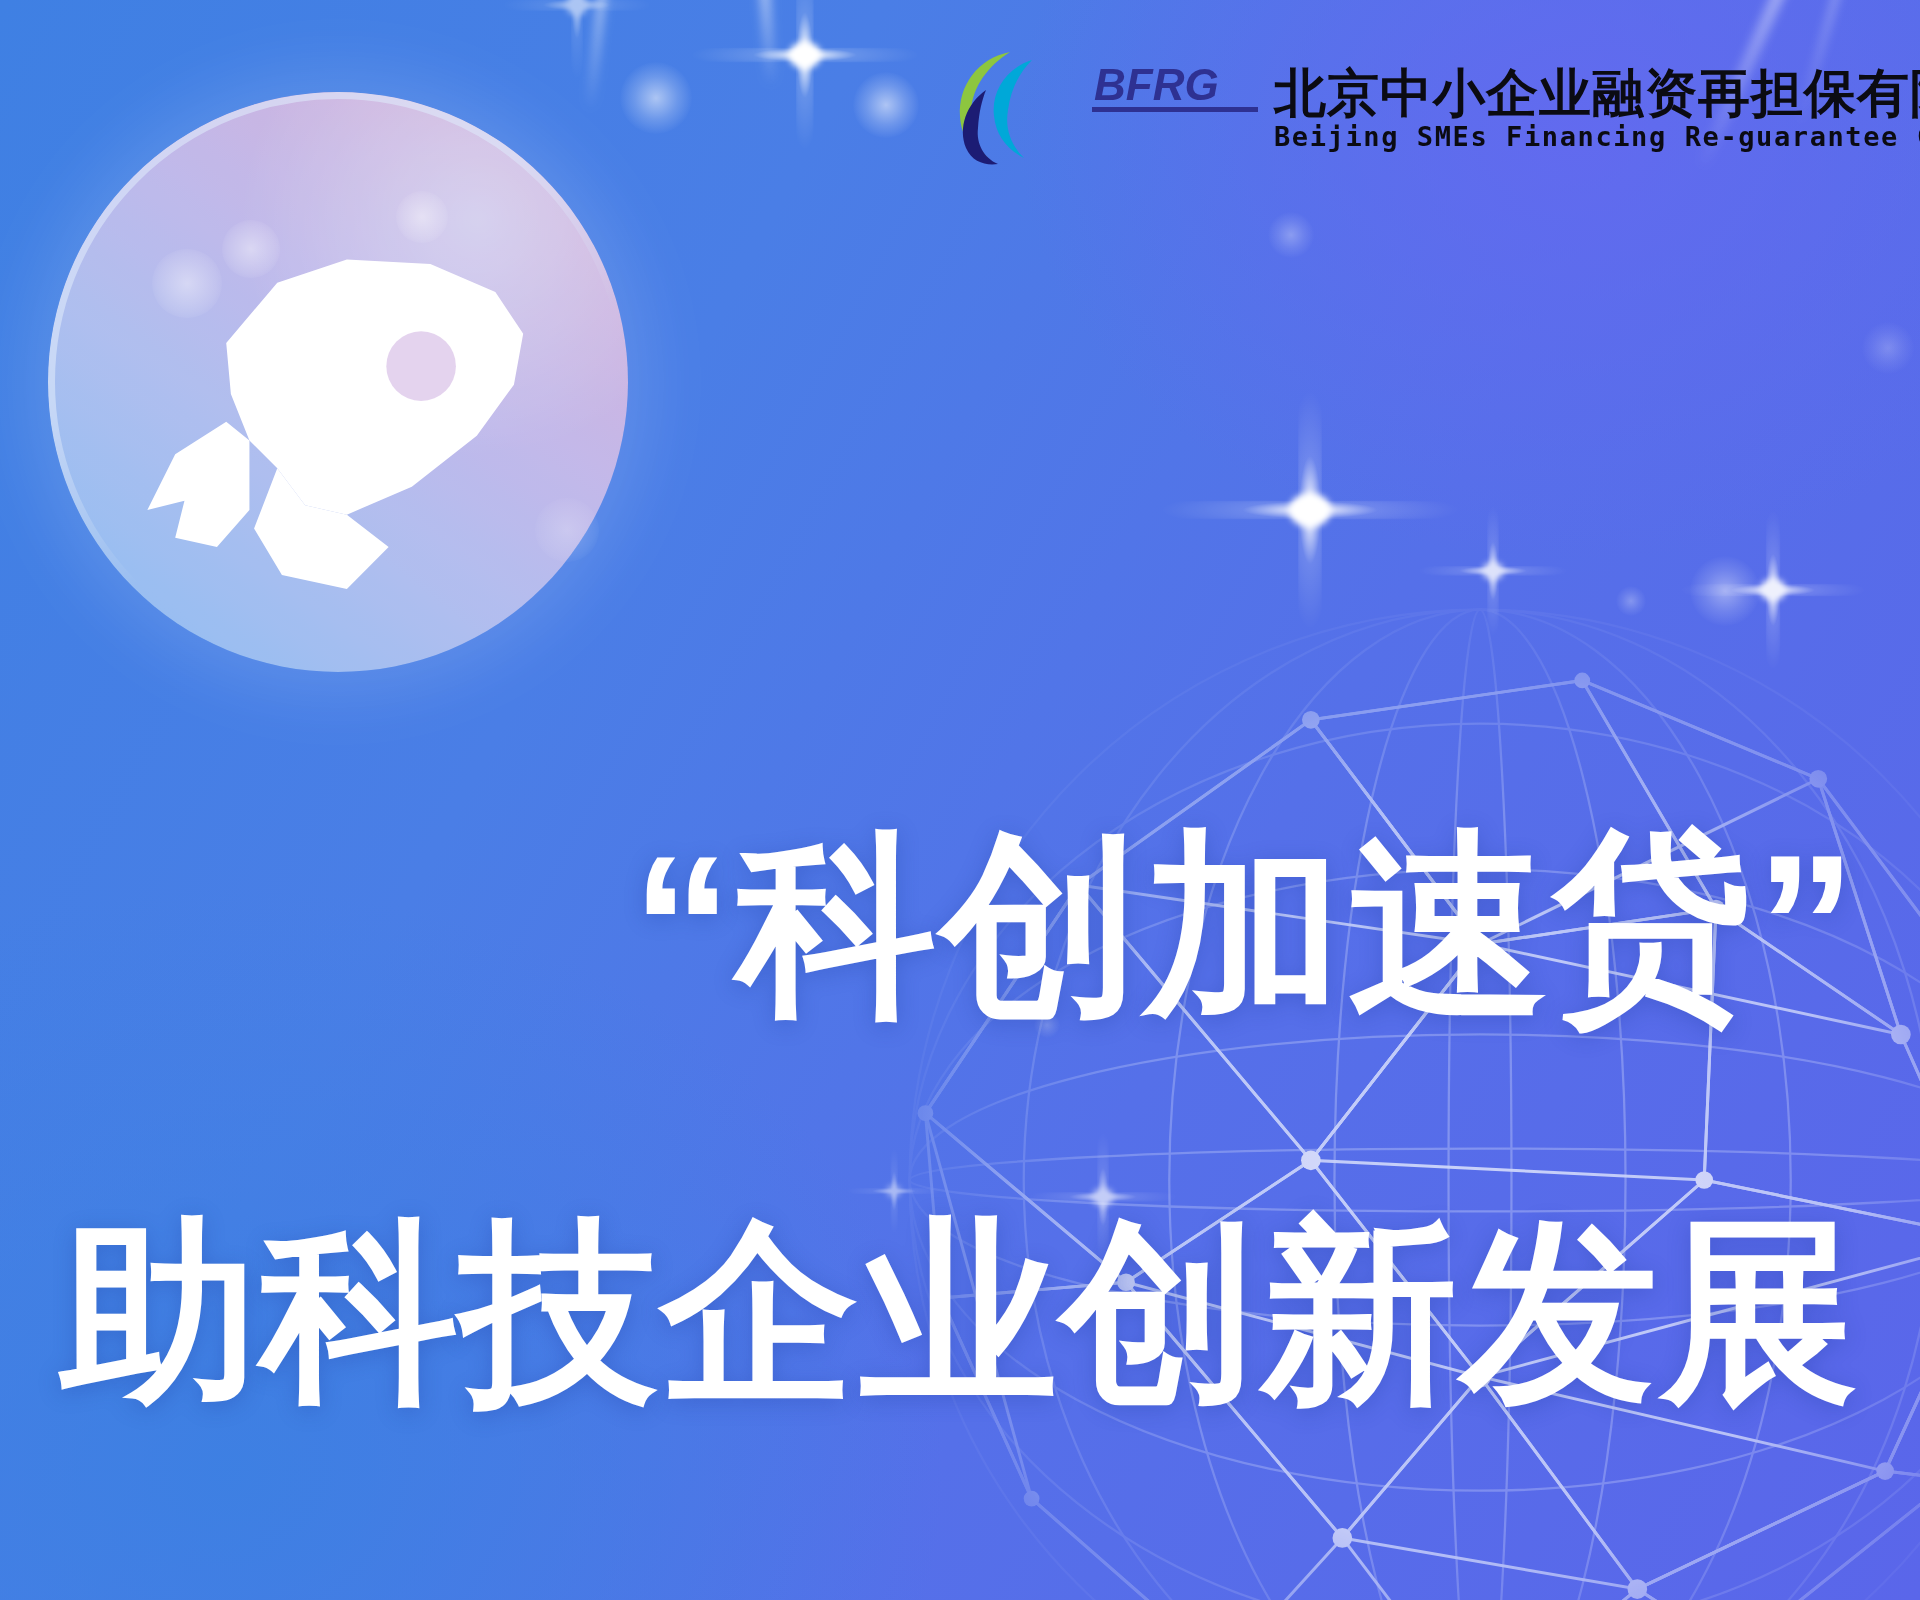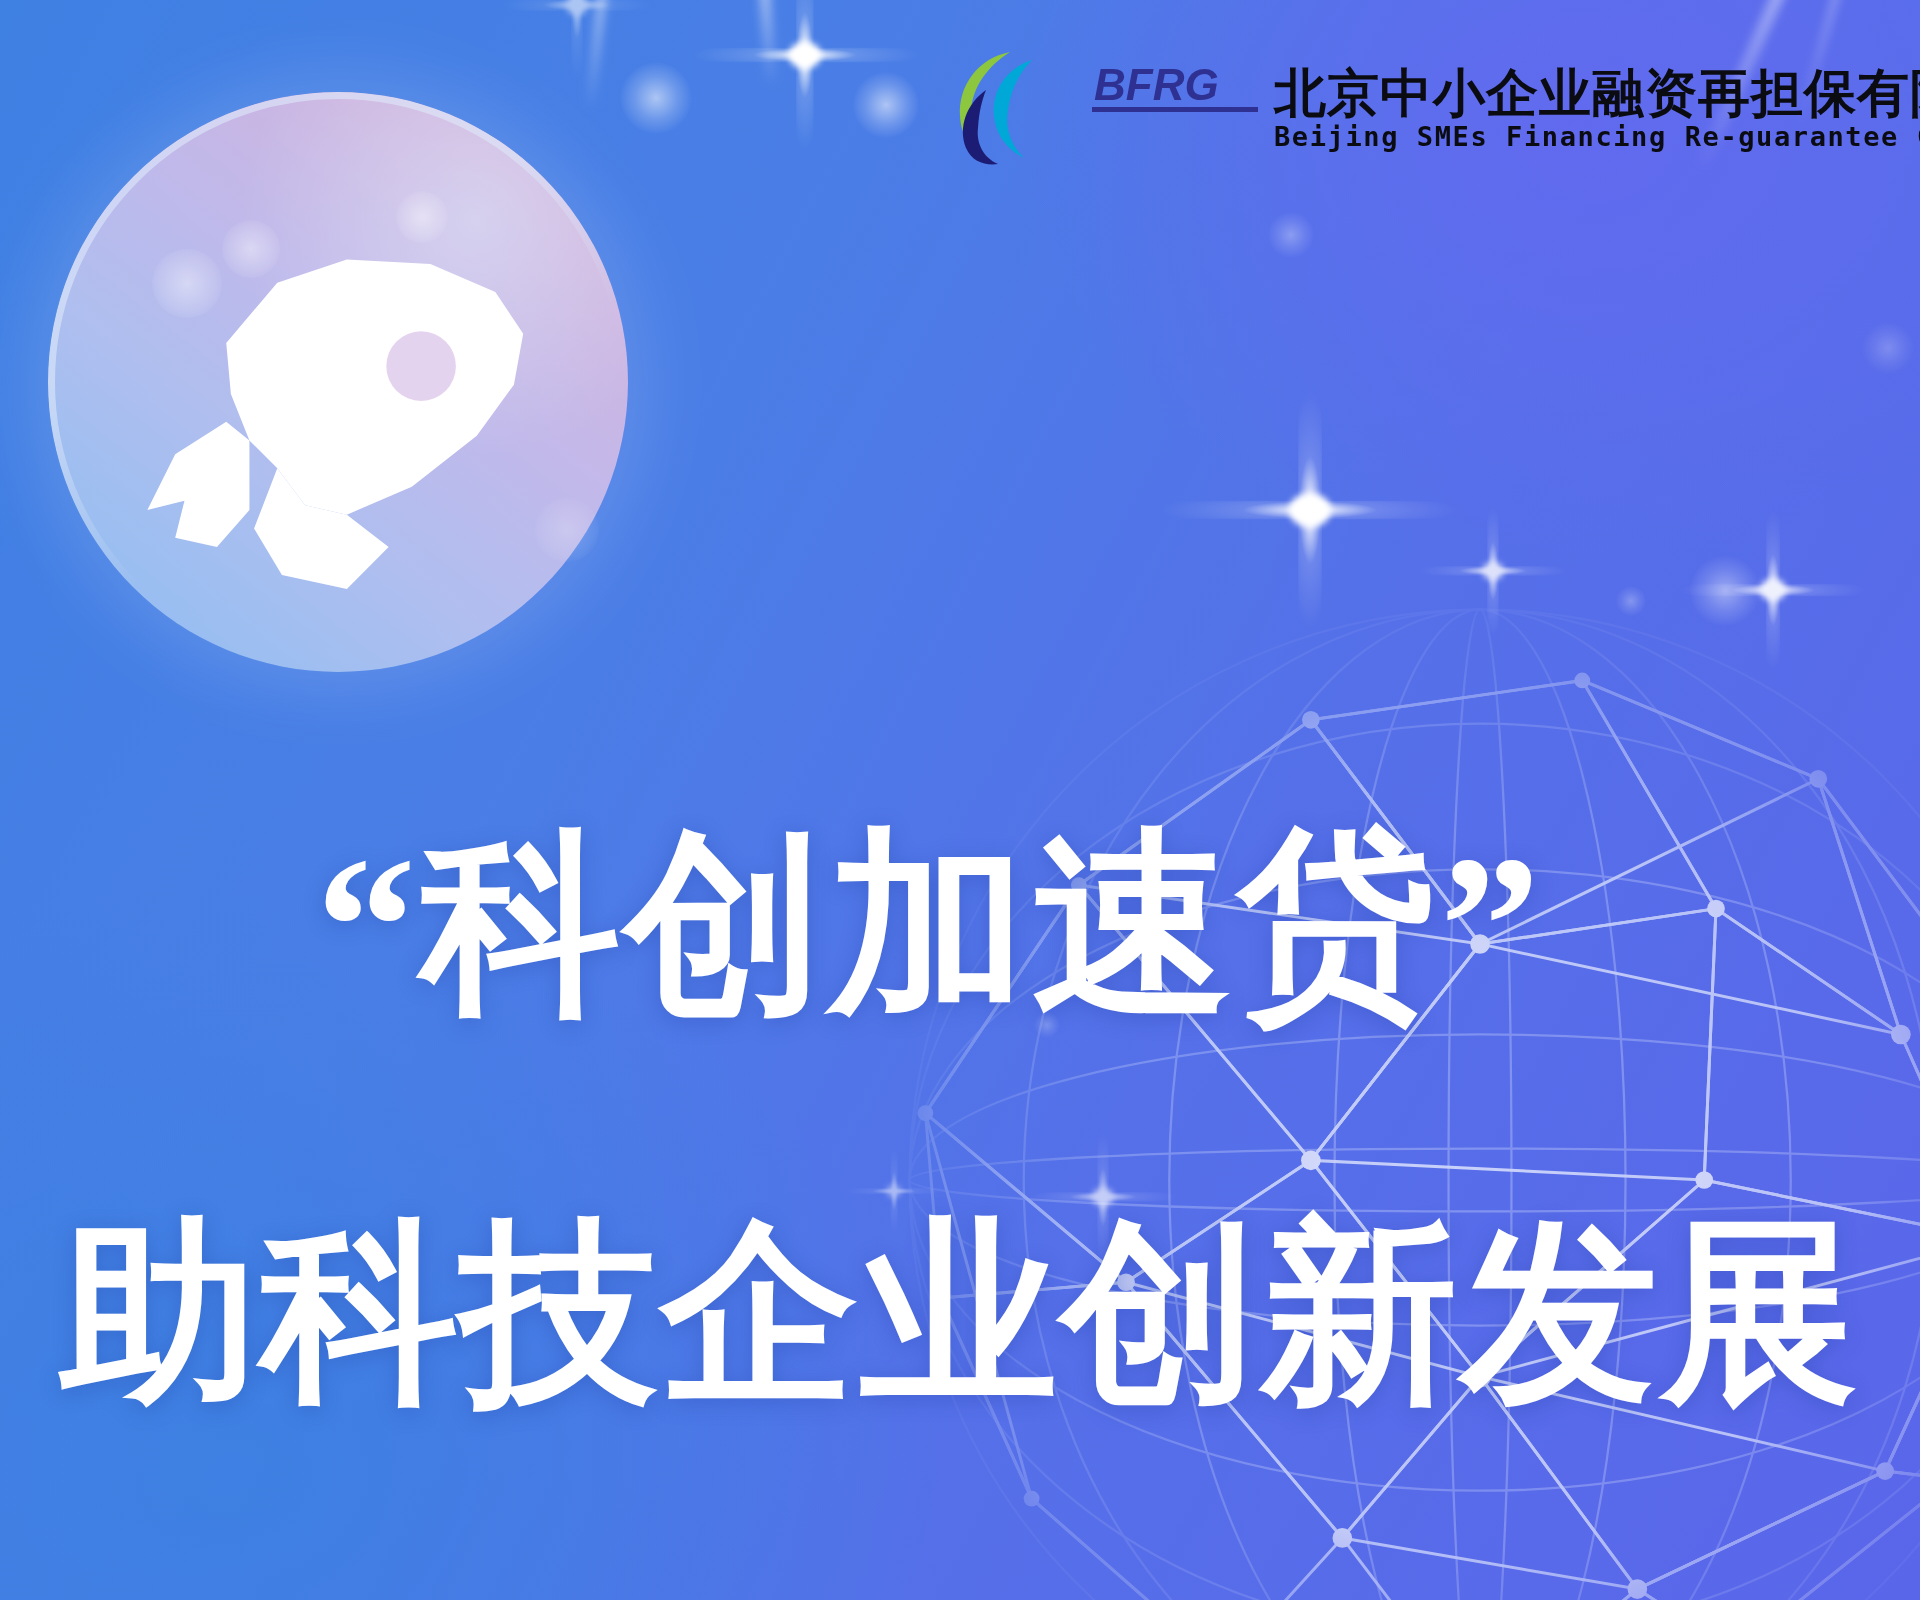--- a/index.html
+++ b/index.html
@@ -78,22 +78,22 @@
                   font-family:"Liberation Sans","DejaVu Sans",sans-serif; }
   #corp-name-en { font-size:27px; font-weight:700; color:#0b0b12; letter-spacing:1.6px;
                   white-space:nowrap; line-height:1.1;
                   font-family:"DejaVu Sans Mono","Liberation Mono",monospace; }
 
   
   #headline { position:absolute; left:0; right:0; top:820px; padding:0 60px; }
   .hl-line { color:#ffffff; font-weight:900; white-space:nowrap;
              font-family:"Liberation Sans","DejaVu Sans",sans-serif;
              text-shadow:0 4px 22px rgba(30,60,160,.30); }
-  #headline-primary   { font-size:200px; line-height:1.06; letter-spacing:4px; text-align:center;
-                        margin-left:-60px;font-family:Liberation Serif, serif; }
+  #headline-primary   { font-size:200px; line-height:1.06; letter-spacing:4px; text-align:right;
+                        margin-left:-60px; }
   #headline-secondary { font-size:198px; line-height:1.06; letter-spacing:2px; 
                         margin-top:176px; }
 </style>
 </head>
 <body>
 
 <div id="poster">
 
   <div class="bokeh" style="left:620px;  top:62px;  width:72px;  height:72px;"></div>
   <div class="bokeh" style="left:853px;  top:72px;  width:66px;  height:66px;"></div>

